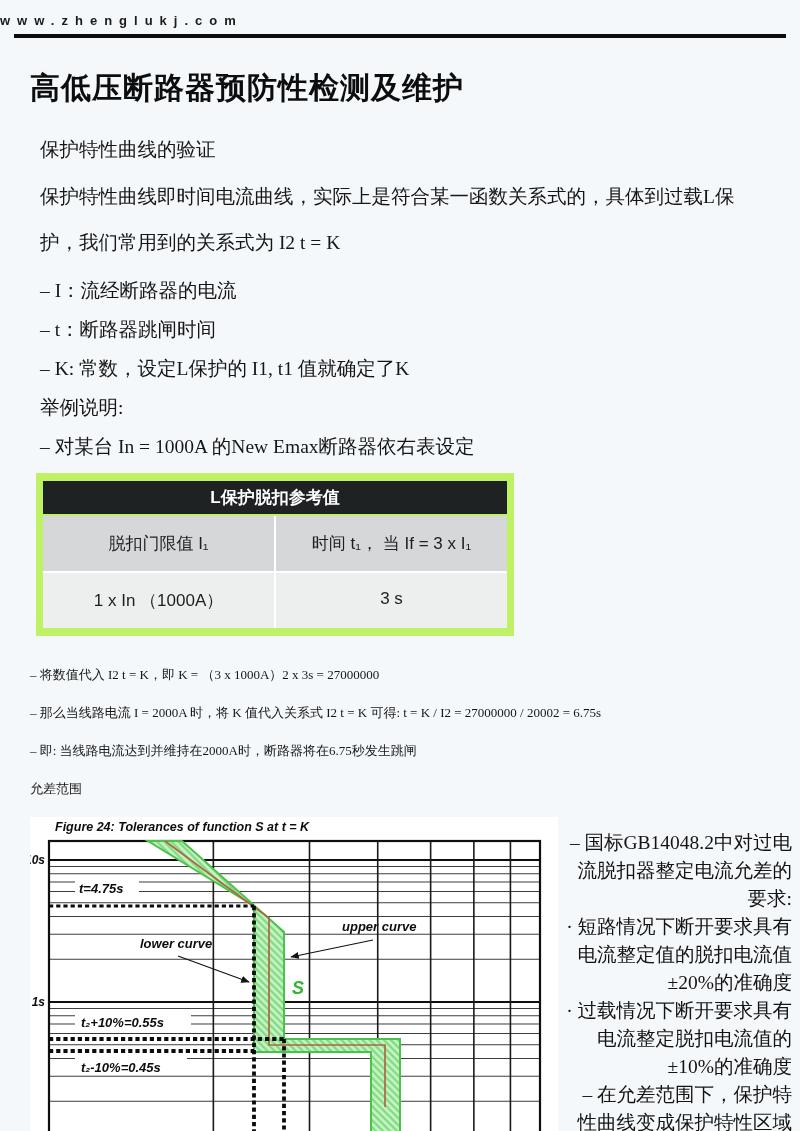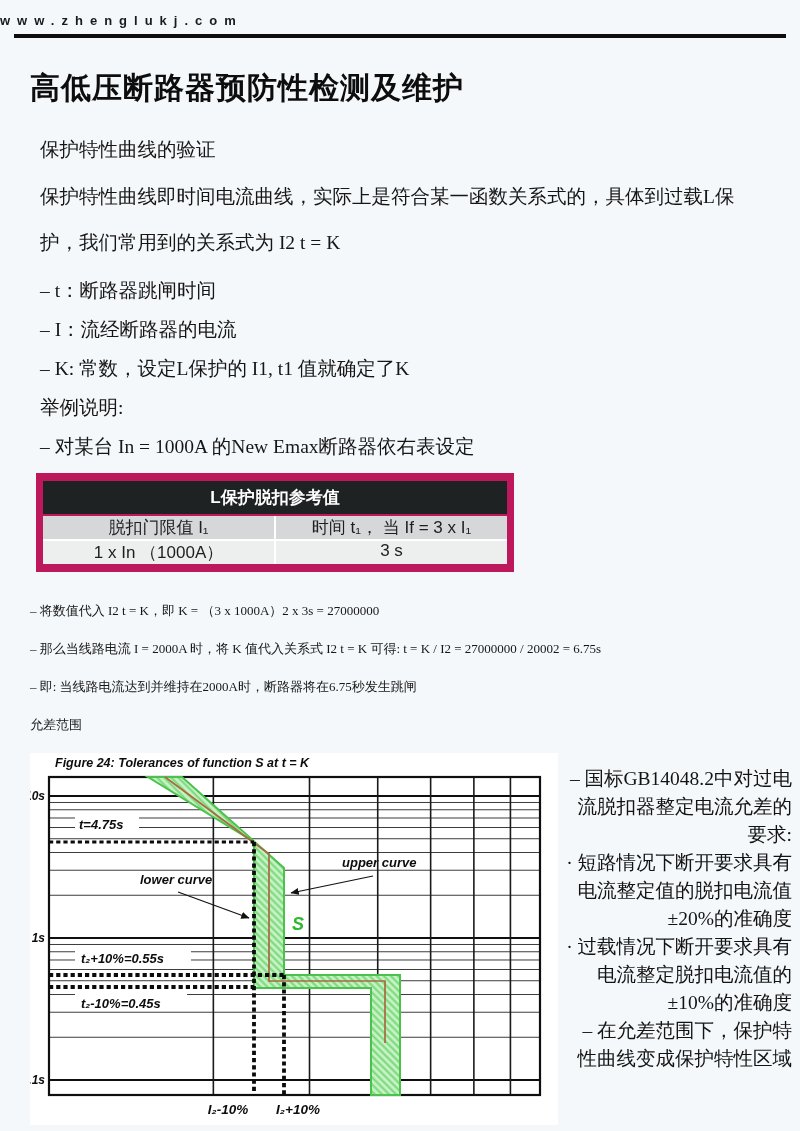--- a/index.html
+++ b/index.html
@@ -18,29 +18,29 @@
   h1.page-title{
     margin:30px 30px 0 30px;font-size:30px;font-weight:bold;
     letter-spacing:1px;color:#0d0d0d;
   }
   .text-block{margin:26px 30px 0 30px;font-size:19.5px;color:#161616;}
   .text-block p{margin:10px;line-height:29px;}
   .text-block p.flow{line-height:46px;}
   .text-block p + p{margin-top:4px;}
   .text-block p.bullet{margin-top:6px;}
   .table-card{
-    background:#be185d;width:464px;margin:12px 0 0 36px;padding:8px 7px;
+    background:#bef264;width:464px;margin:12px 0 0 36px;padding:8px 7px;
     font-family:"Liberation Sans","DejaVu Sans",sans-serif;
   }
   .rt-title{
     background:#1f2223;color:#ffffff;text-align:center;
     font-weight:bold;font-size:17px;padding:5px 0;
   }
   .rt-grid{display:grid;grid-template-columns:1fr 1fr;gap:2px;margin-top:2px;background:#ffffff;}
-  .rt-cell{padding:0 0;text-align:center;font-size:17px;color:#1c1e1f;}
+  .rt-cell{padding:16px 0;text-align:center;font-size:17px;color:#1c1e1f;}
   .rt-cell.hdr{background:#d5d7d8;}
   .rt-cell.val{background:#edeeee;}
   .mid-block{margin:22px 30px 0 30px;font-size:13px;color:#161616;}
   .mid-block p{margin:0;line-height:33px;}
   .mid-block p + p{margin-top:5px;}
   .bottom-section{display:flex;margin:12px 0 0 30px;}
   .chart-panel{width:528px;height:372px;background:#7dd3fc;flex:none;font-style:italic;}
   .side-notes{
     width:228px;margin-left:6px;margin-top:12px;
     font-size:19.5px;line-height:28px;color:#131313;
@@ -53,22 +53,22 @@
 <div class="page">
 
   <div class="site-header">www.zhenglukj.com</div>
   <div class="rule"></div>
 
   <h1 class="page-title">高低压断路器预防性检测及维护</h1>
 
   <div class="text-block">
     <p>保护特性曲线的验证</p>
     <p class="flow">保护特性曲线即时间电流曲线，实际上是符合某一函数关系式的，具体到过载L保护，我们常用到的关系式为 I2 t = K</p>
+    <p class="bullet">– I：流经断路器的电流</p>
     <p class="bullet">– t：断路器跳闸时间</p>
-    <p class="bullet">– I：流经断路器的电流</p>
     <p class="bullet">– K: 常数，设定L保护的 I1, t1 值就确定了K</p>
     <p class="bullet">举例说明:</p>
     <p class="bullet">– 对某台 In = 1000A 的New Emax断路器依右表设定</p>
   </div>
 
   <div class="table-card">
     <div class="rt-title">L保护脱扣参考值</div>
     <div class="rt-grid">
       <div class="rt-cell hdr">脱扣门限值 I₁</div>
       <div class="rt-cell hdr">时间 t₁， 当 If = 3 x I₁</div>

